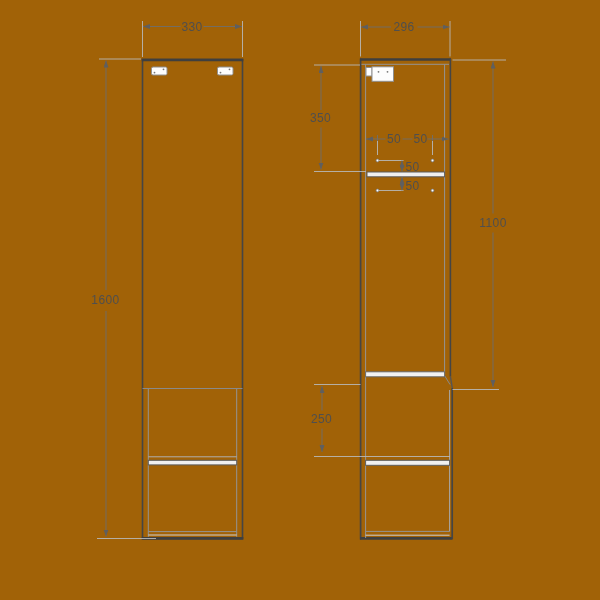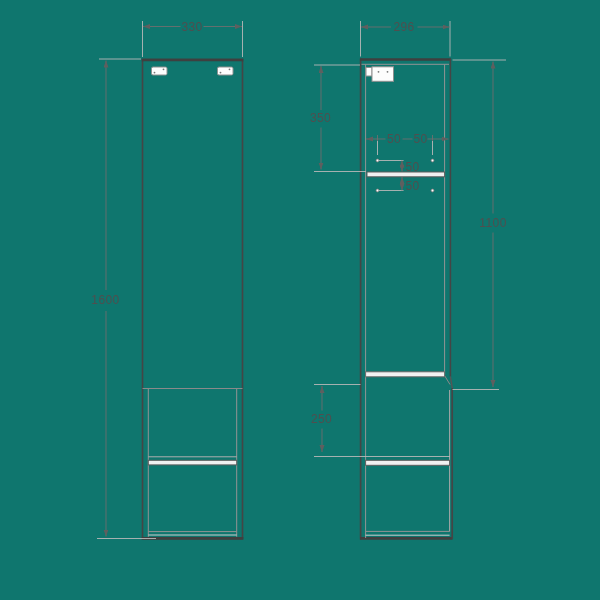--- a/index.html
+++ b/index.html
@@ -5,21 +5,21 @@
   html, body {
     margin: 0;
     padding: 0;
     background: #ffffff;
     font-family: "Liberation Sans", sans-serif;
   }
   .canvas {
     position: relative;
     width: 600px;
     height: 600px;
-    background: #0f766e;
+    background: #a16207;
     overflow: hidden;
   }
   svg { display: block; }
   text {
     font-family: "Liberation Sans", sans-serif;
     font-size: 12px;
     letter-spacing: 0.4px;
     fill: #4f4f4f;
   }
   .outline   { stroke: #454545; fill: none; }

